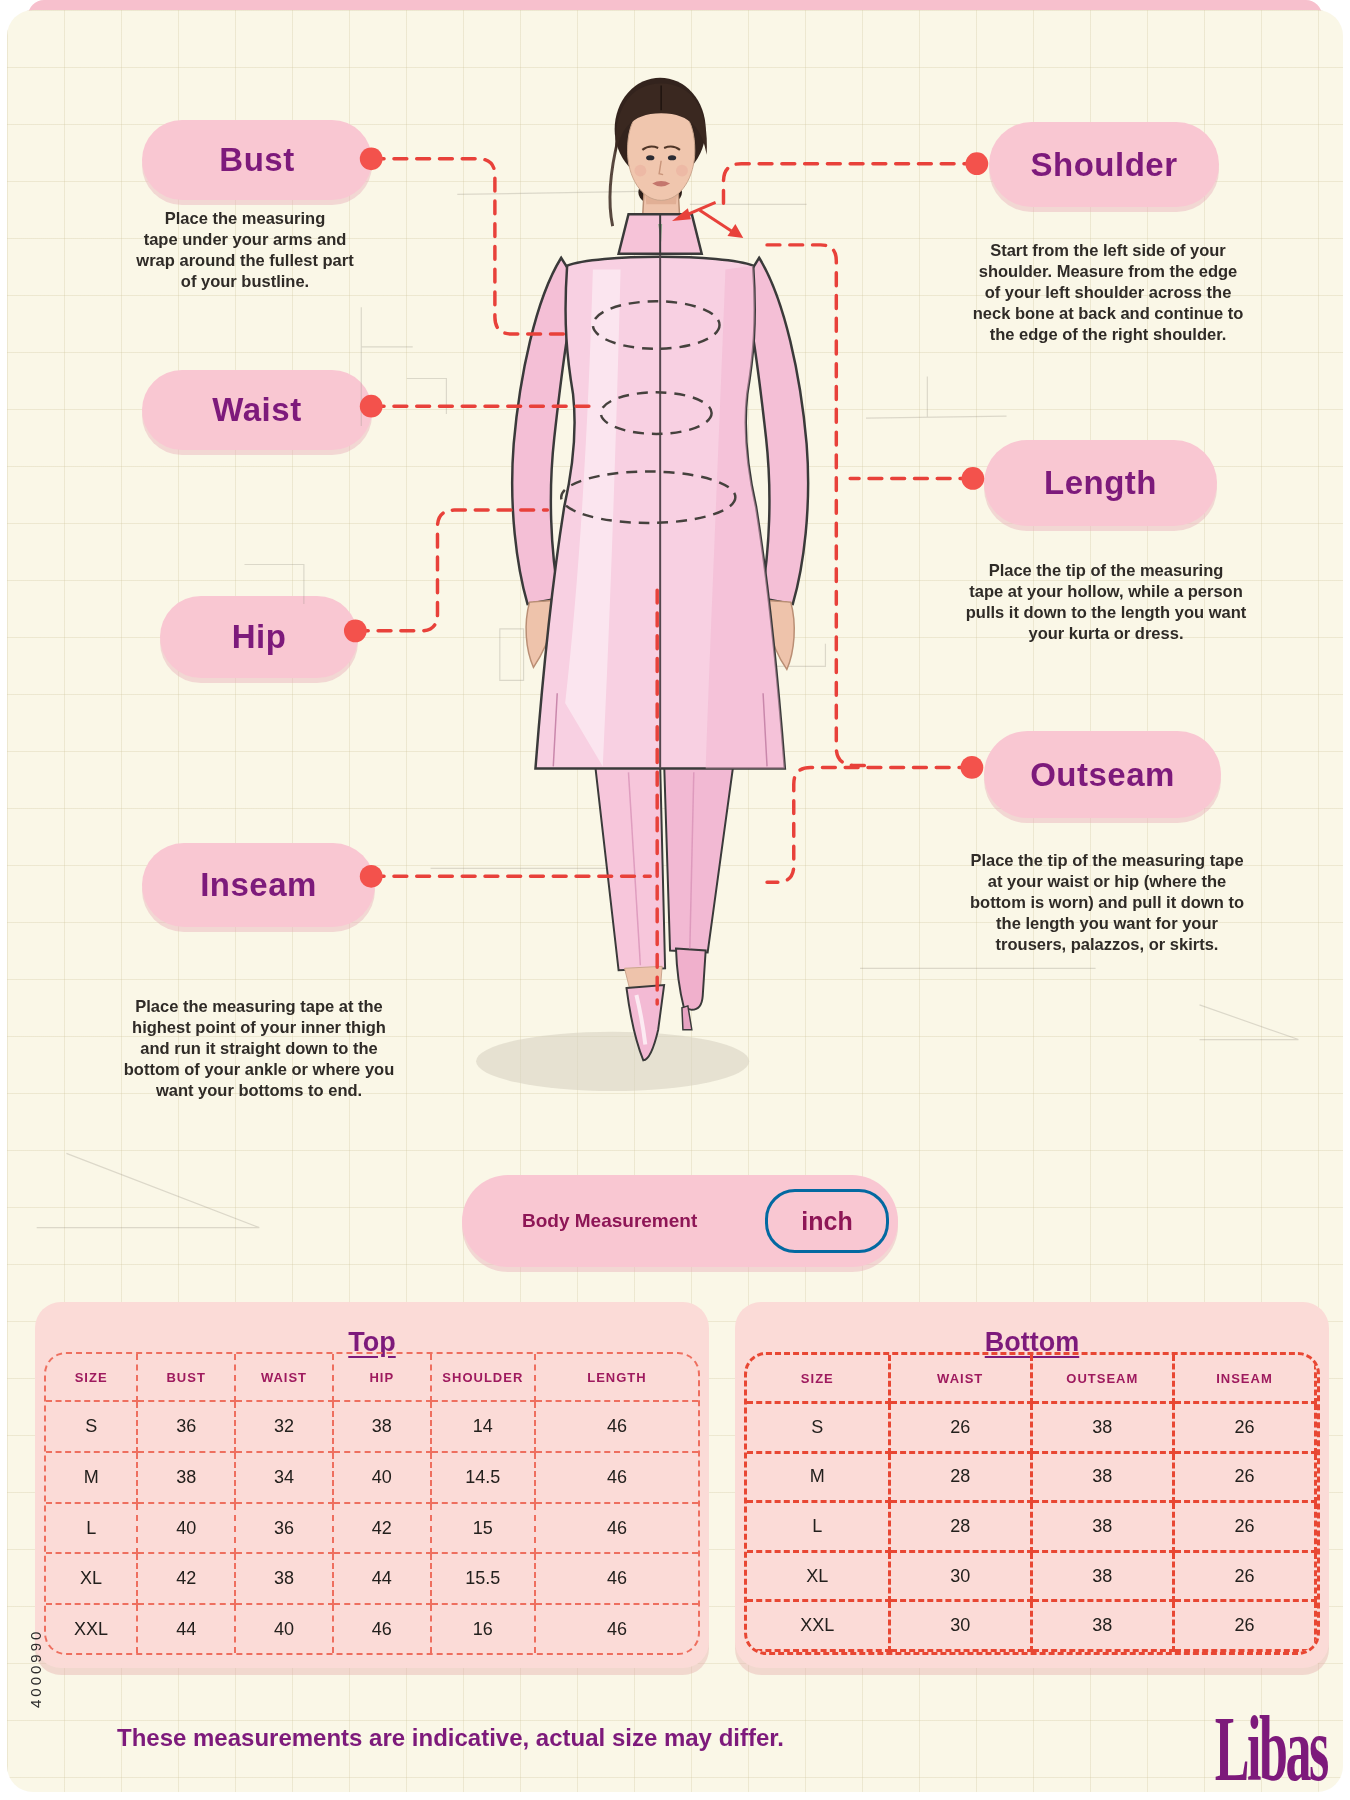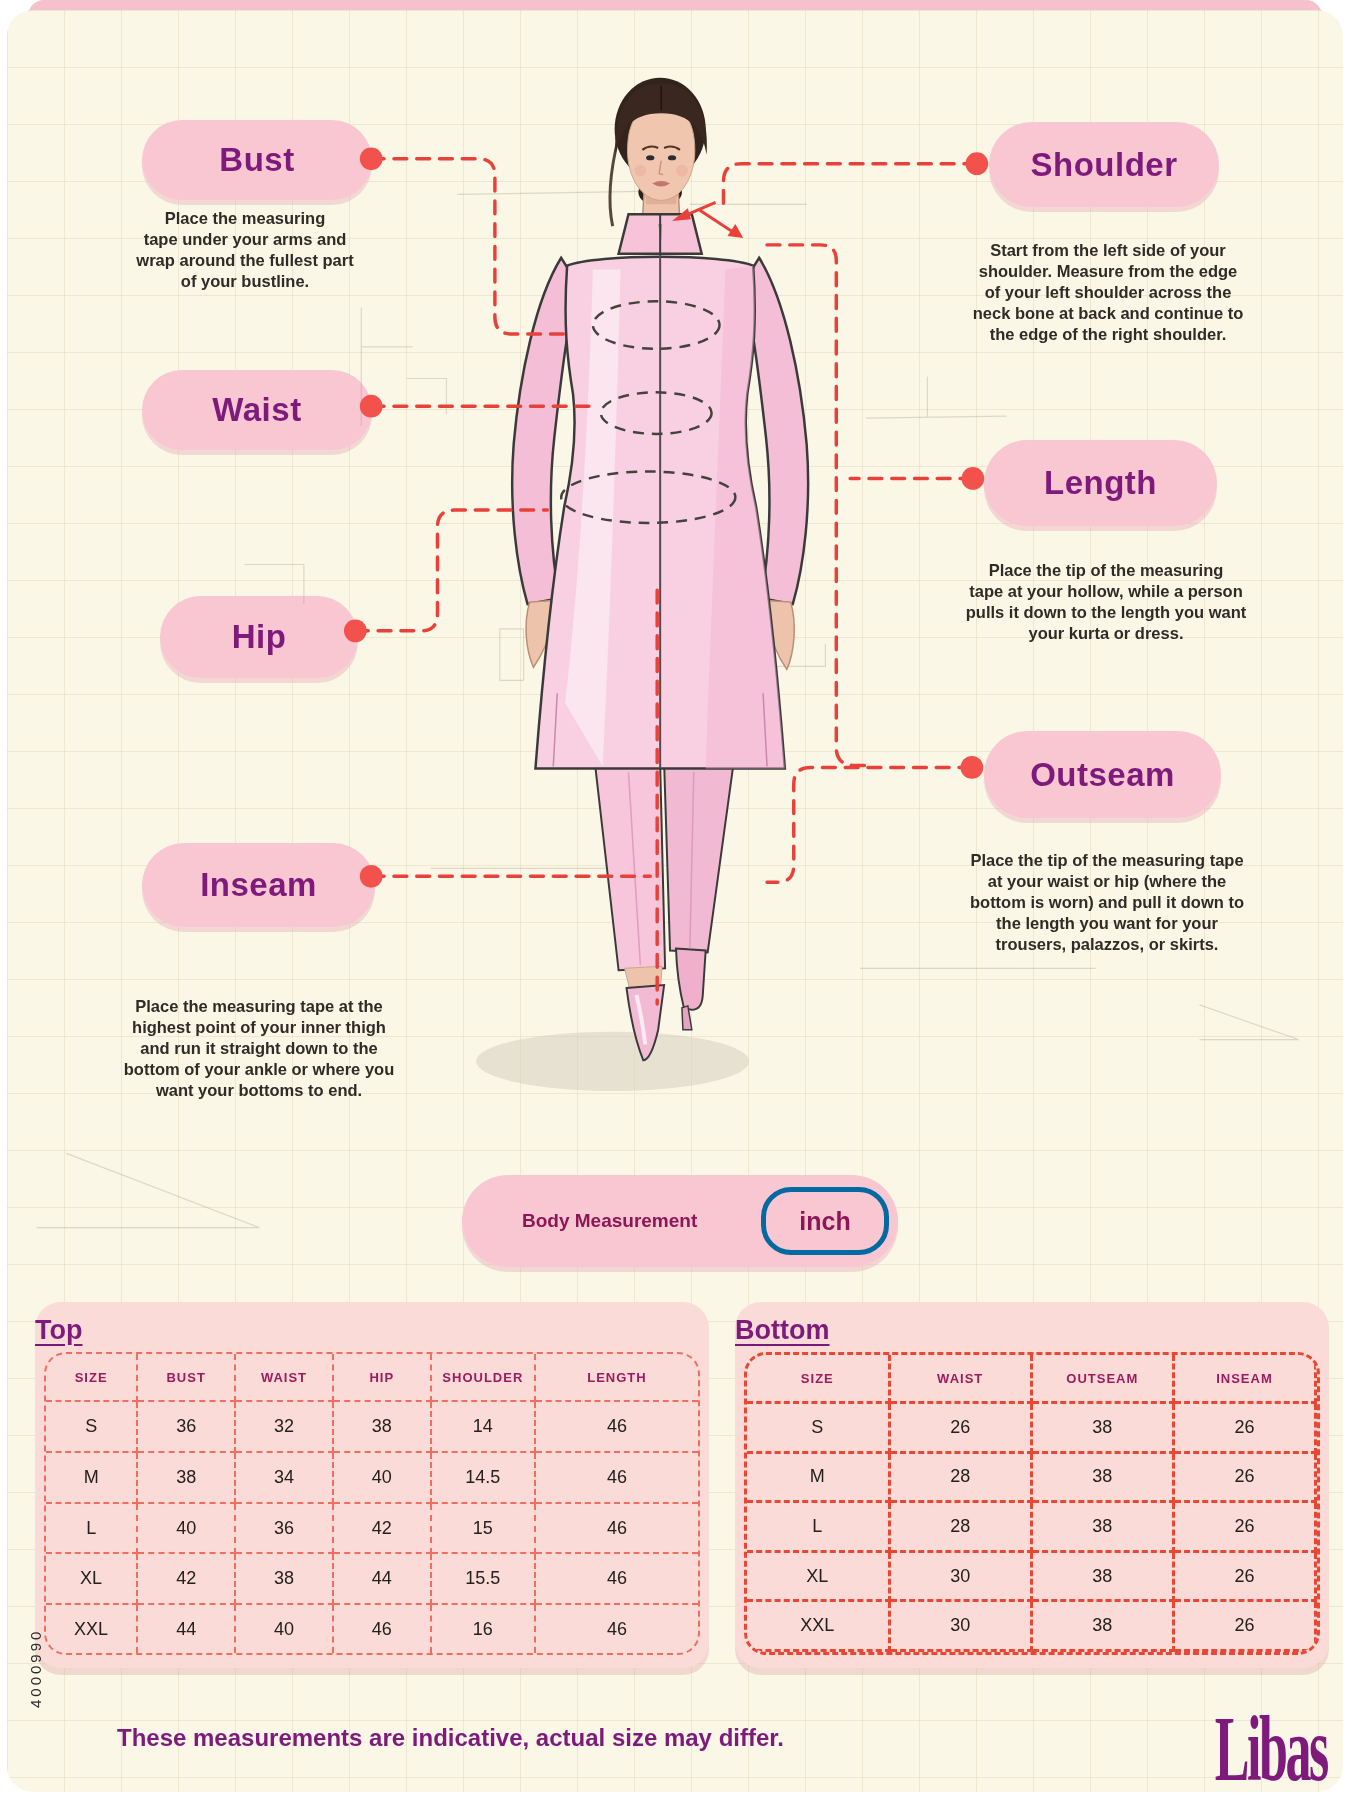--- a/index.html
+++ b/index.html
@@ -31,28 +31,28 @@
   #desc-hip{left:76px;top:698px;width:348px;}
   #desc-inseam{left:78px;top:950px;width:348px;margin-top:36px;}
   #desc-shoulder{left:942px;top:230px;width:318px;}
   #desc-length{left:934px;top:550px;width:330px;}
   #desc-outseam{left:930px;top:840px;width:340px;}
   .measure-pill{position:absolute;left:455px;top:1165px;width:436px;height:92px;
        background:#F9C7D2;border-radius:46px;z-index:4;display:flex;align-items:center;
        box-shadow:0 5px 0 rgba(233,176,187,.45);}
   .measure-pill .mlabel{margin-left:60px;font-size:19px;font-weight:bold;color:#8E1656;}
   .unit-badge{position:absolute;right:9px;top:50%;transform:translateY(-50%);
-       width:118px;height:58px;border:5px solid #0369a1;border-radius:30px;
+       width:118px;height:58px;border:3px solid #0369a1;border-radius:30px;
        display:flex;align-items:center;justify-content:center;
        font-size:25px;font-weight:bold;color:#8E1656;background:transparent;}
   .table-card{position:absolute;top:1292px;background:#FBDBD7;border-radius:26px;z-index:4;
        box-shadow:0 7px 0 rgba(228,170,170,.4);}
   #top-card{left:28px;width:674px;height:366px;}
   #bottom-card{left:728px;width:594px;height:366px;}
-  .table-title{text-align:left;margin-top:13px;font-size:27px;font-weight:bold;color:#7D1A7B;
+  .table-title{text-align:center;margin-top:25px;font-size:27px;font-weight:bold;color:#7D1A7B;
        text-decoration:underline;text-underline-offset:5px;}
   .grid-box{position:absolute;left:9px;right:9px;top:50px;bottom:13px;
        border:2px dashed #EE6F5F;border-radius:22px;overflow:hidden;}
   #bottom-card .grid-box{border:3px dashed #E84733;}
   .grid-box table{width:100%;height:100%;border-collapse:collapse;table-layout:fixed;}
   .grid-box th,.grid-box td{border-right:2px dashed #EE6F5F;border-bottom:2px dashed #EE6F5F;
        text-align:center;vertical-align:middle;padding:0;}
   #bottom-card .grid-box th,#bottom-card .grid-box td{border-right:3px dashed #E84733;border-bottom:3px dashed #E84733;}
   .grid-box th:last-child,.grid-box td:last-child{border-right:none;}
   .grid-box tr:last-child td{border-bottom:none;}

